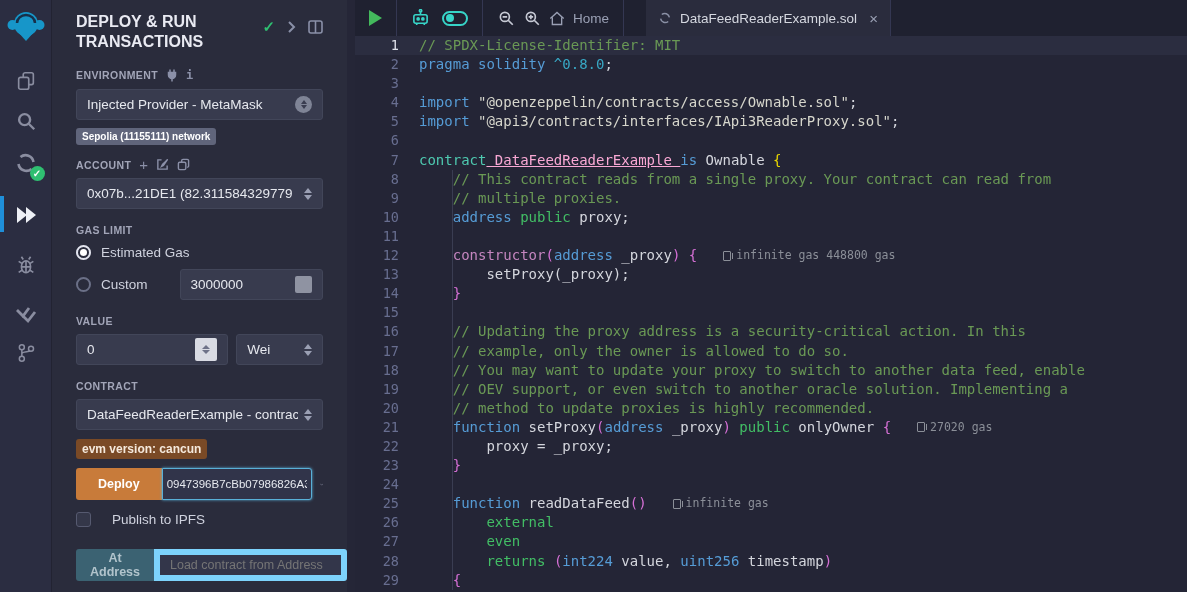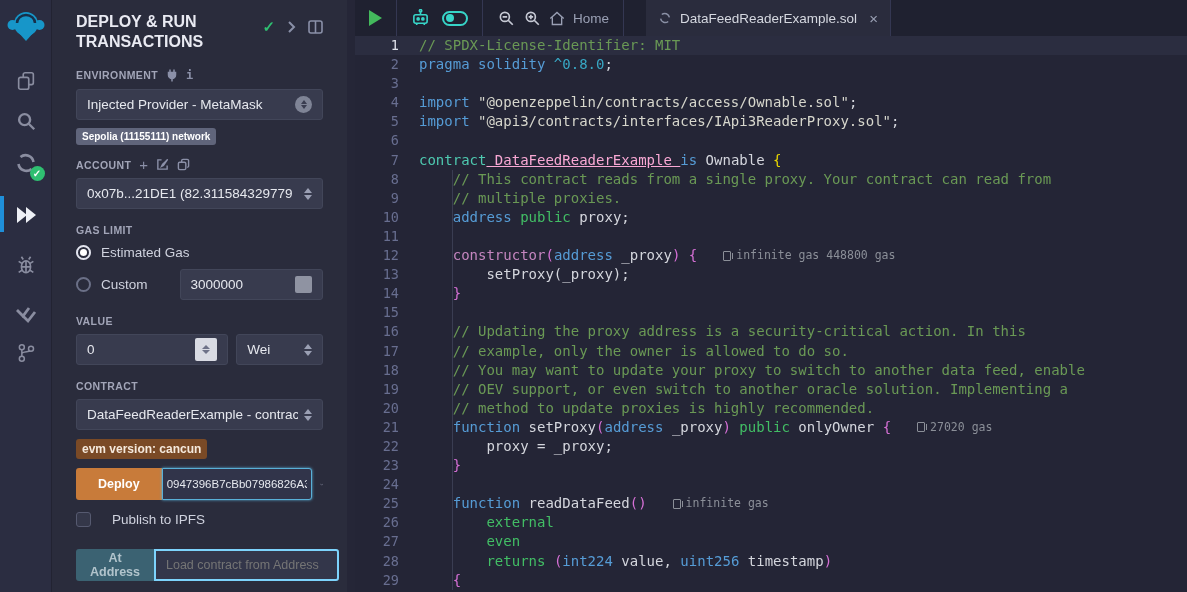--- a/index.html
+++ b/index.html
@@ -63,21 +63,21 @@
   .deploy-input { height:32px; width:150px; background:#31344a; border:1px solid #59b0d8;
     box-shadow:0 0 3px #59b0d8; border-radius:0 3px 3px 0; color:#e6e8ee;
     font-size:11.5px; padding:0 4px; outline:none; }
   .chev-down { margin-left:8px; cursor:pointer; }
   .chk-row { display:flex; align-items:center; gap:21px; margin-top:12px; cursor:pointer;}
   .checkbox { width:15px; height:15px; border:1px solid #565a70; background:#343749; border-radius:3px;}
   .chk-label { color:#cfd2de; font-size:13.5px; }
   .ataddr-row { display:flex; margin-top:22px; }
   .ataddr-btn { background:#3b6272; color:#b2c4cc; font-size:12.5px; font-weight:bold; border:none;
     height:32px; padding:0 14px; border-radius:3px 0 0 3px; cursor:pointer;}
-  .ataddr-input { height:32px; flex:1; background:#33364a; border:2px solid #7dd3fc; border-radius:0 3px 3px 0;
+  .ataddr-input { height:32px; flex:1; background:#33364a; border:6px solid #7dd3fc; border-radius:0 3px 3px 0;
     color:#8e93a6; font-size:12.5px; padding:0 10px; outline:none;}
 
   
   .editor-col { flex:1; display:flex; flex-direction:column; background:#242536; min-width:0;}
   .tabbar { height:36px; background:#1f2130; display:flex; align-items:stretch; flex:0 0 36px; }
   .tseg { display:flex; align-items:center; gap:12px; padding:0 14px; border-right:1px solid #343752; }
   .play-tri { width:0; height:0; border-top:8px solid transparent; border-bottom:8px solid transparent;
     border-left:13px solid #43b95c; cursor:pointer; }
   .toggle { width:26px; height:15px; border:2px solid #37d5c8; border-radius:8px; position:relative; cursor:pointer;}
   .toggle::after { content:""; position:absolute; left:2px; top:1.5px; width:8px; height:8px; border-radius:50%; background:#37d5c8;}

